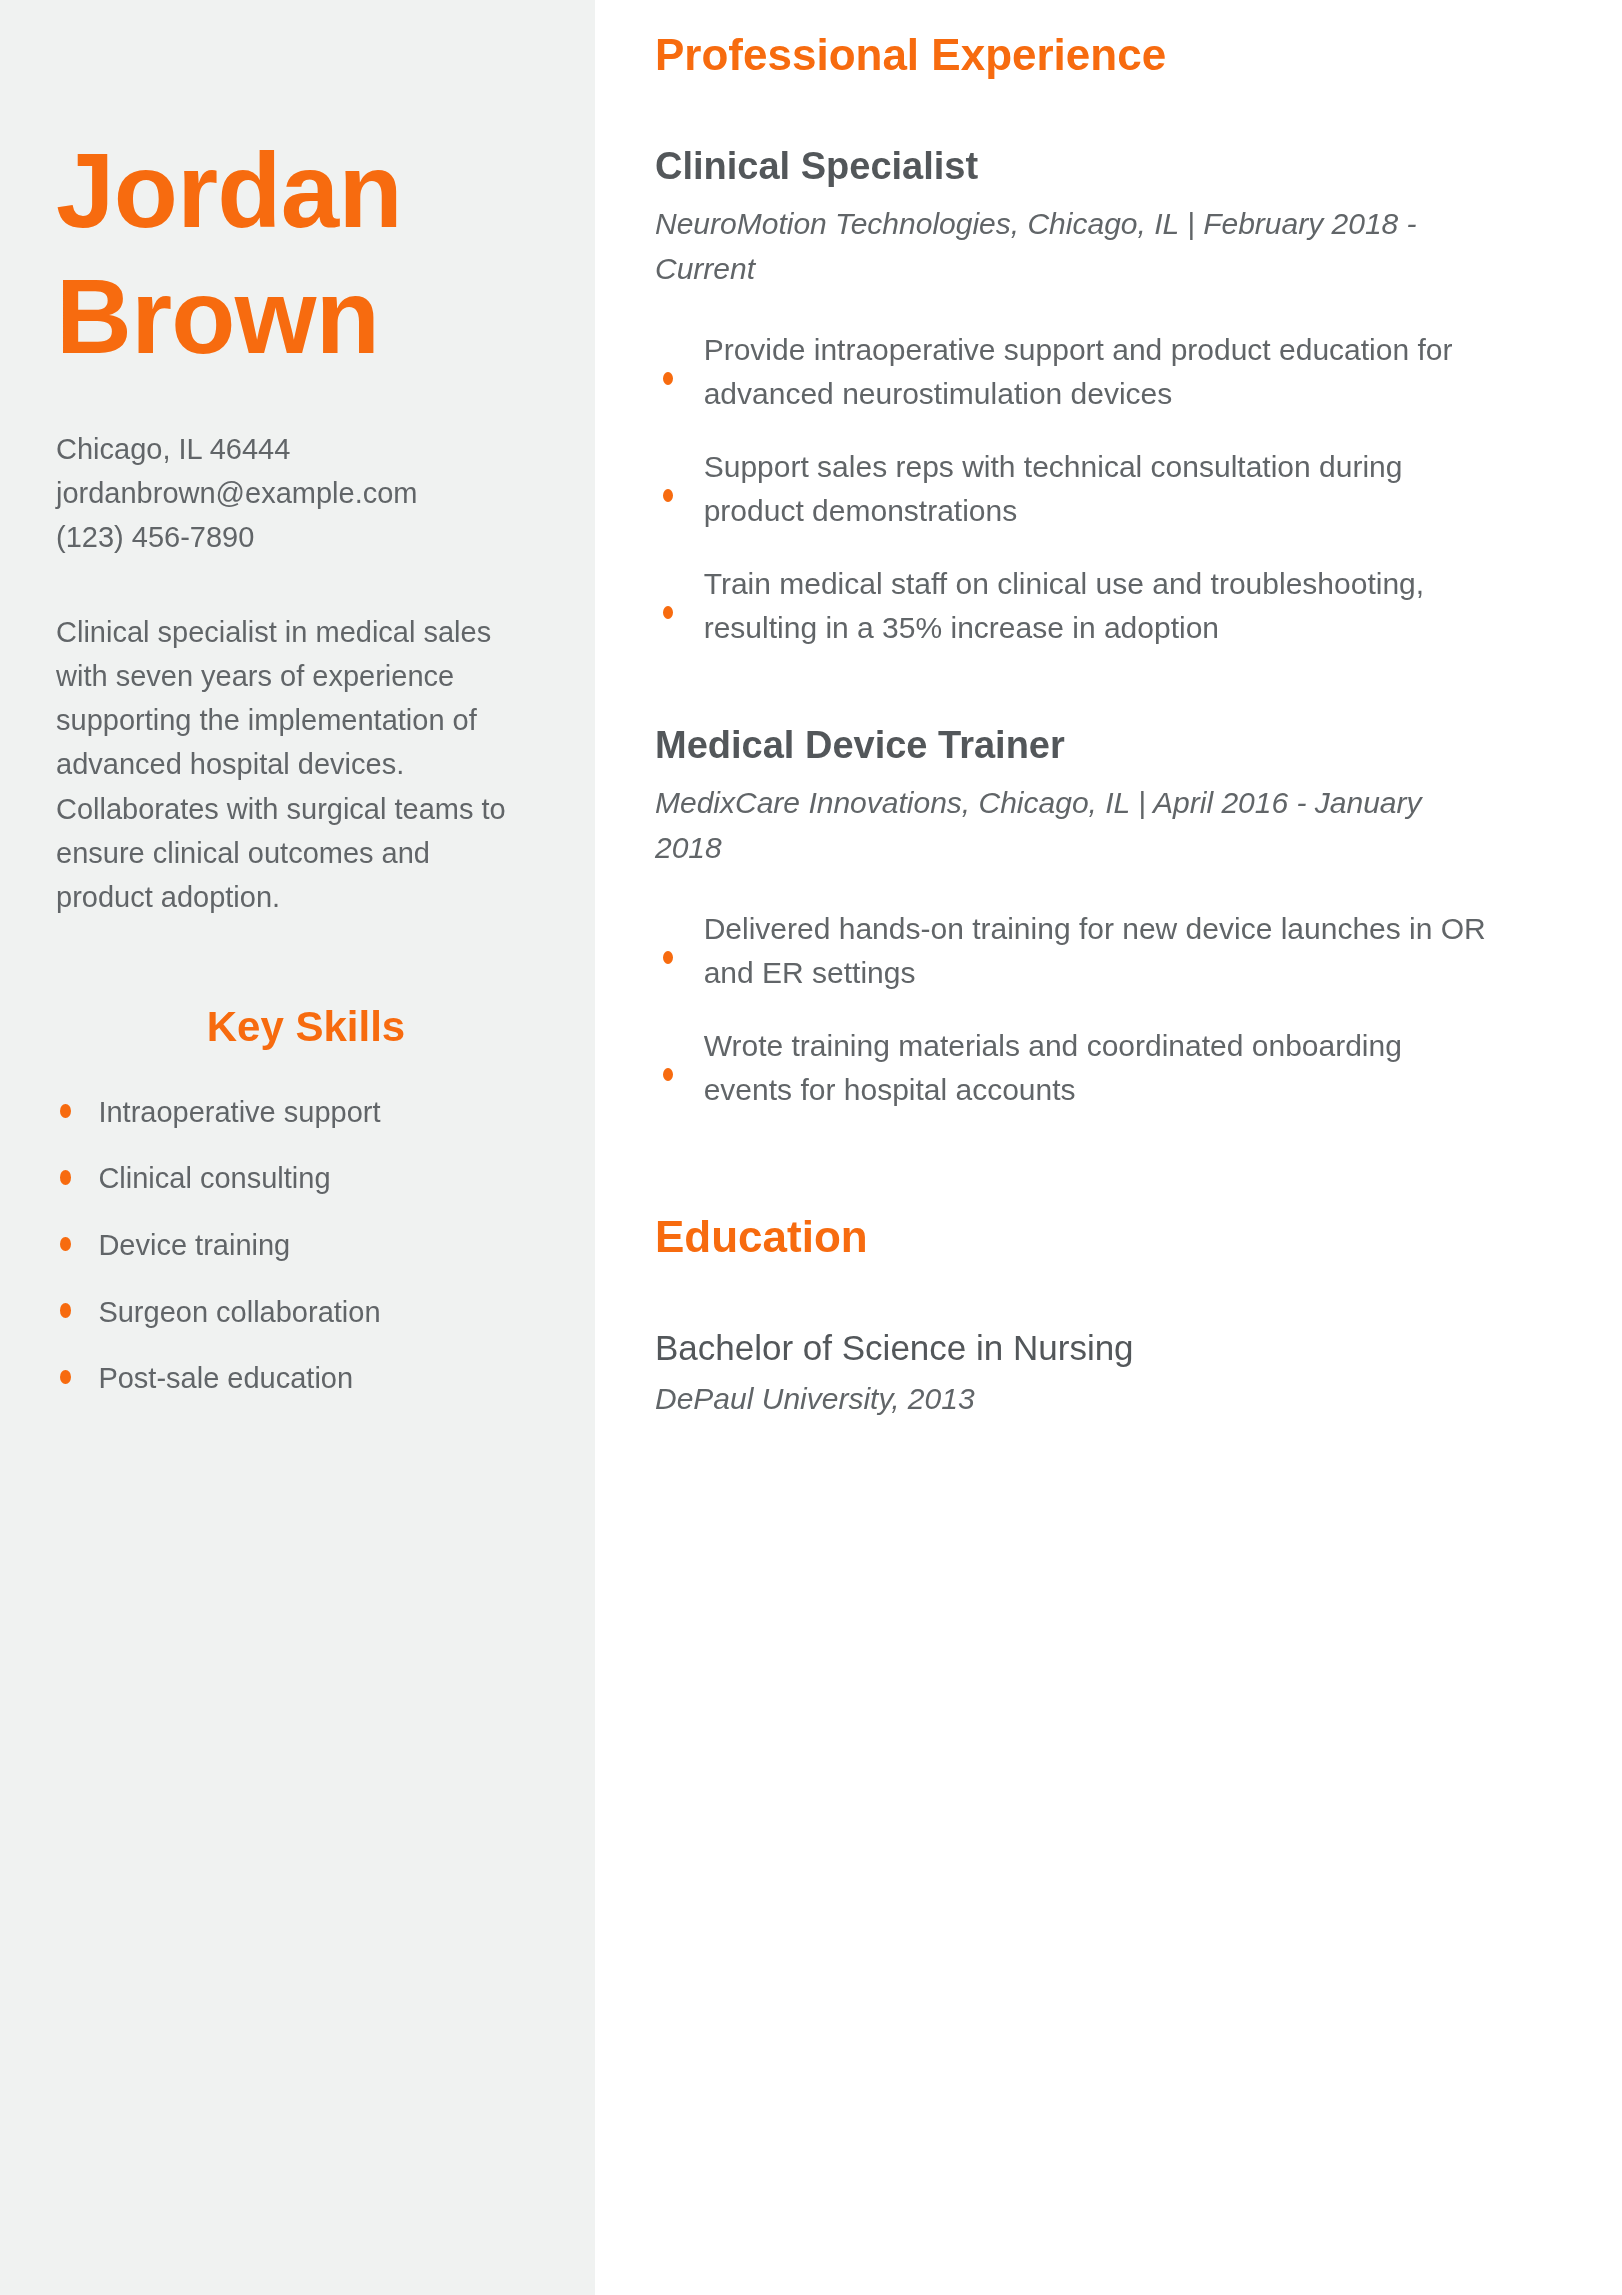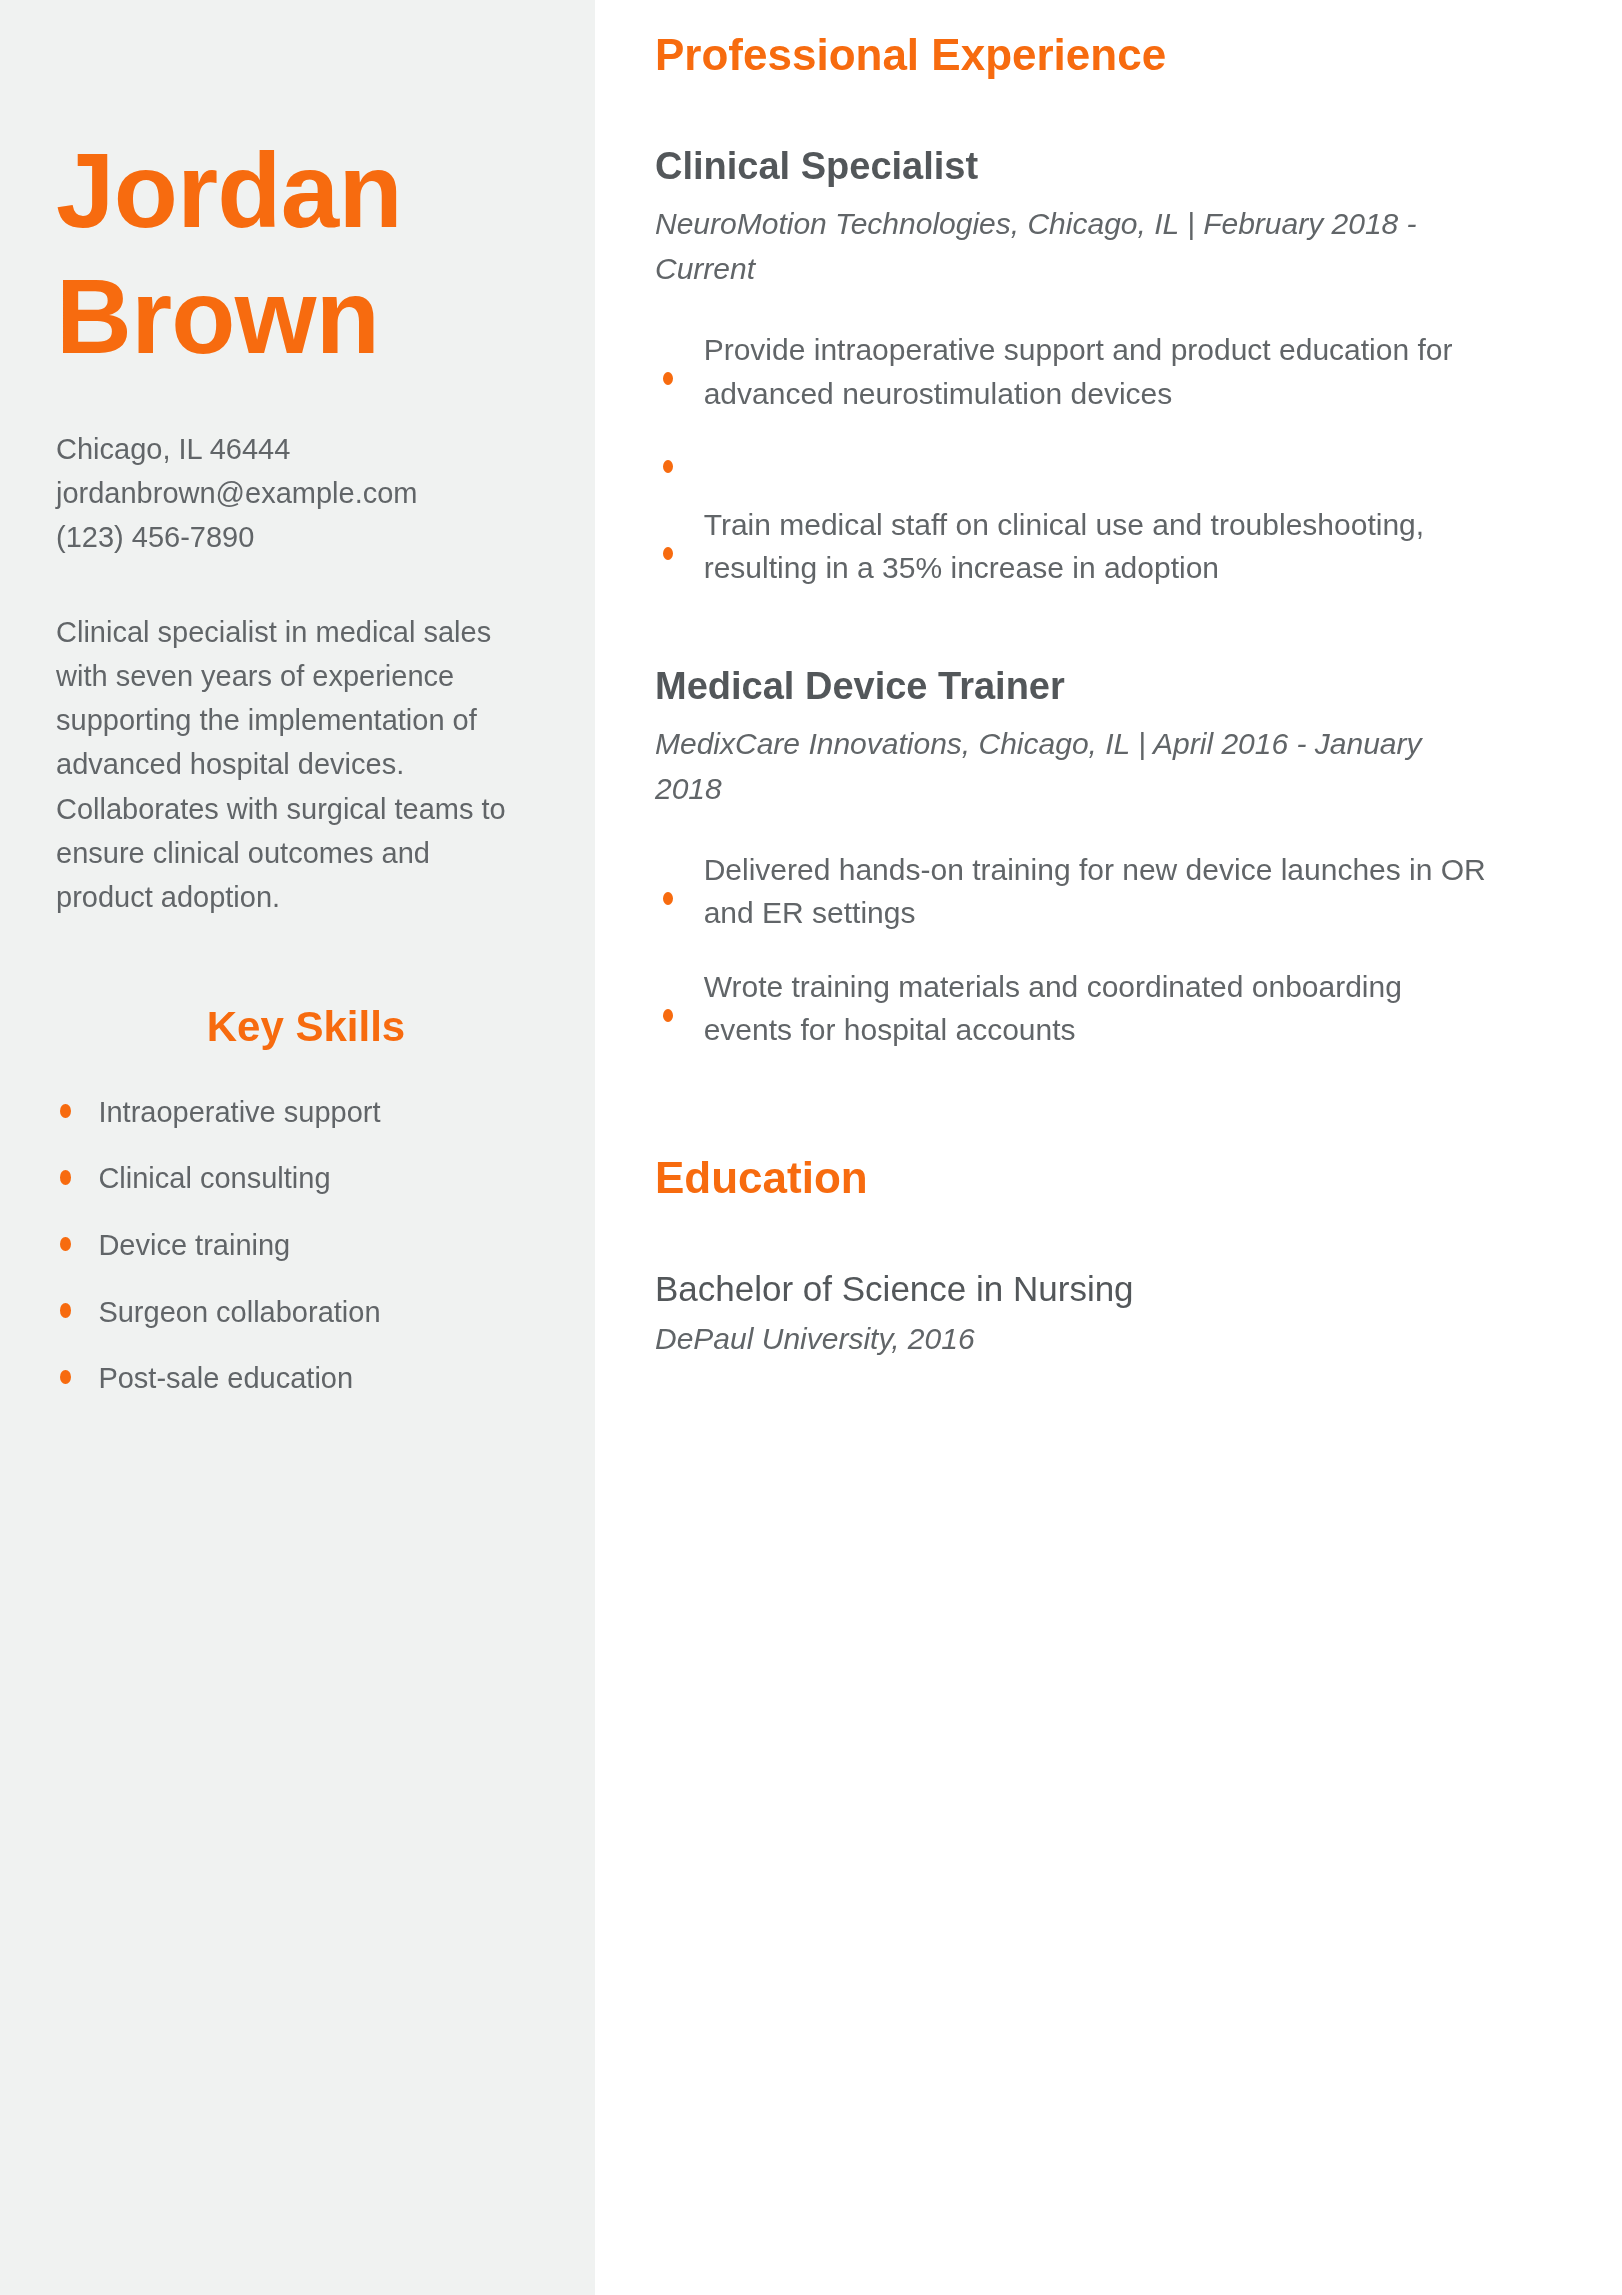--- a/index.html
+++ b/index.html
@@ -160,20 +160,21 @@
     <section class="job">
       <h3 class="job-title">Clinical Specialist</h3>
       <div class="job-meta">NeuroMotion Technologies, Chicago, IL | February 2018 - Current</div>
       <ul class="job-bullets">
         <li>
           <span class="dot"></span>
           <span class="li-text">Provide intraoperative support and product education for advanced neurostimulation devices</span>
         </li>
         <li>
           <span class="dot"></span>
+          <span class="li-text">Support sales reps with technical consultation during product demonstrations</span>
         </li>
         <li>
           <span class="dot"></span>
           <span class="li-text">Train medical staff on clinical use and troubleshooting, resulting in a 35% increase in adoption</span>
         </li>
       </ul>
     </section>
 
     <section class="job">
       <h3 class="job-title">Medical Device Trainer</h3>
@@ -185,17 +186,17 @@
         </li>
         <li>
           <span class="dot"></span>
           <span class="li-text">Wrote training materials and coordinated onboarding events for hospital accounts</span>
         </li>
       </ul>
     </section>
 
     <h2 class="main-heading education-heading">Education</h2>
     <div class="degree">Bachelor of Science in Nursing</div>
-    <div class="school">DePaul University, 2016</div>
+    <div class="school">DePaul University, 2013</div>
 
   </main>
 </div>
 
 
 </body></html>

